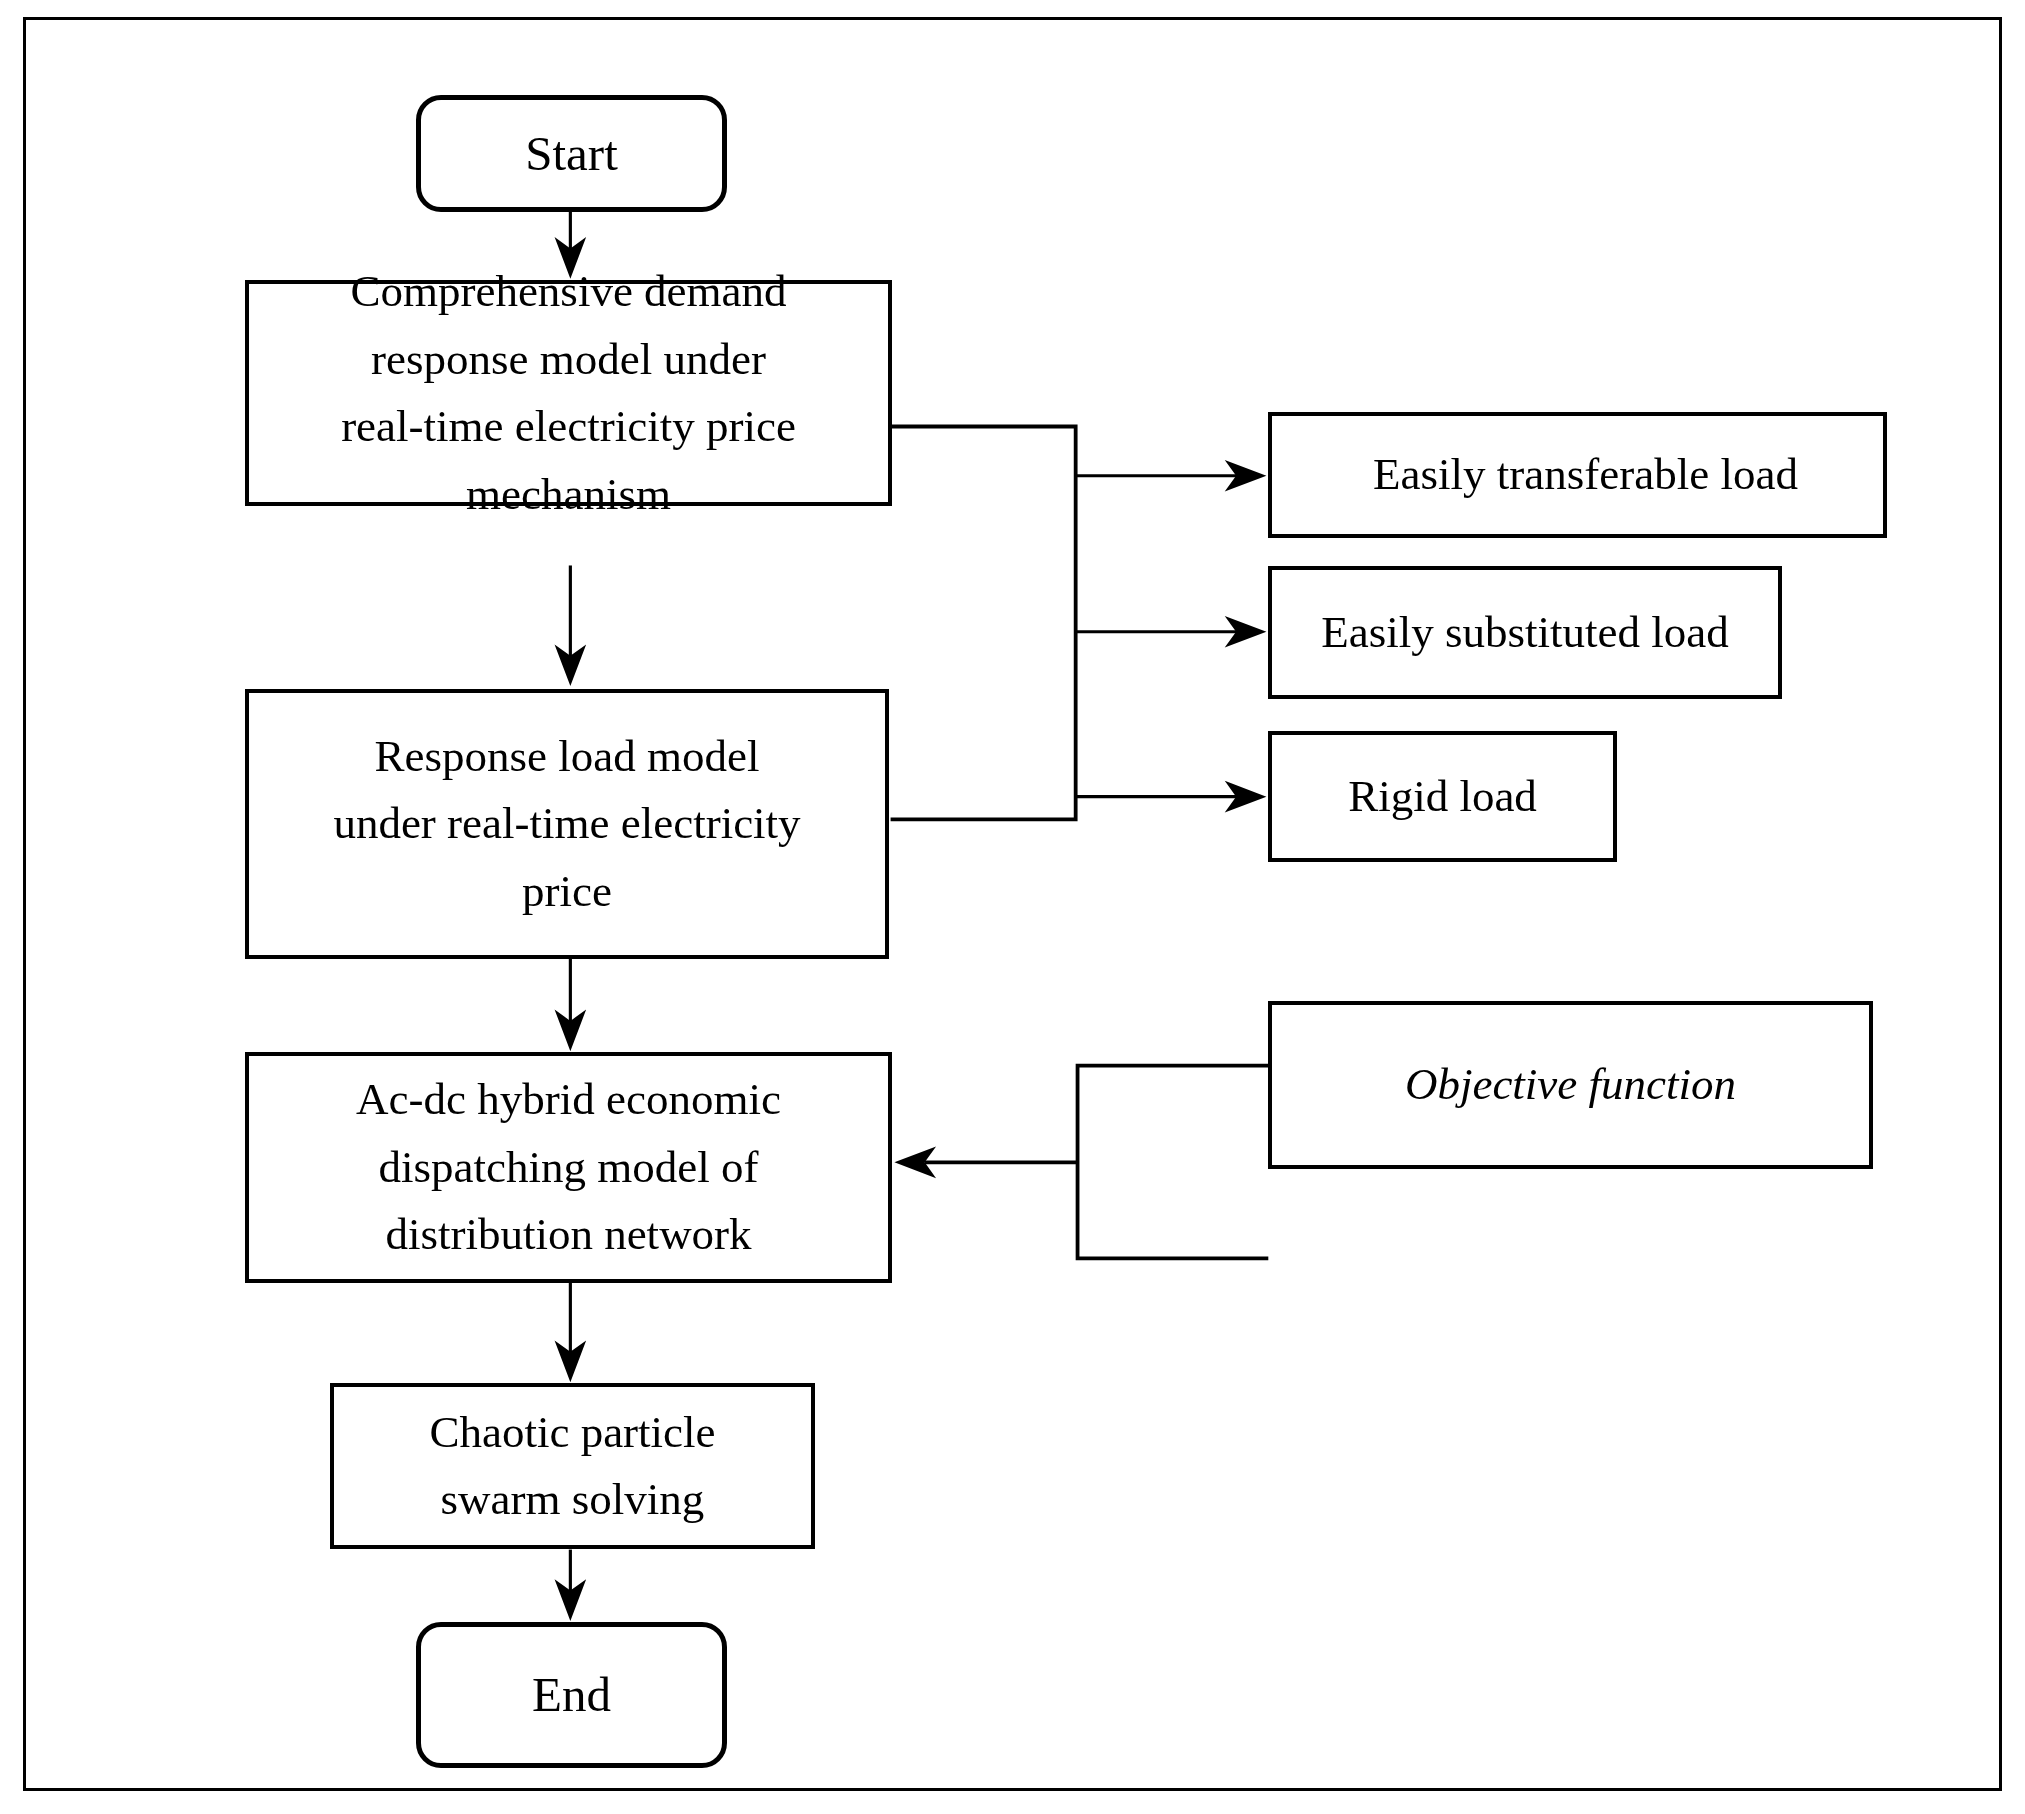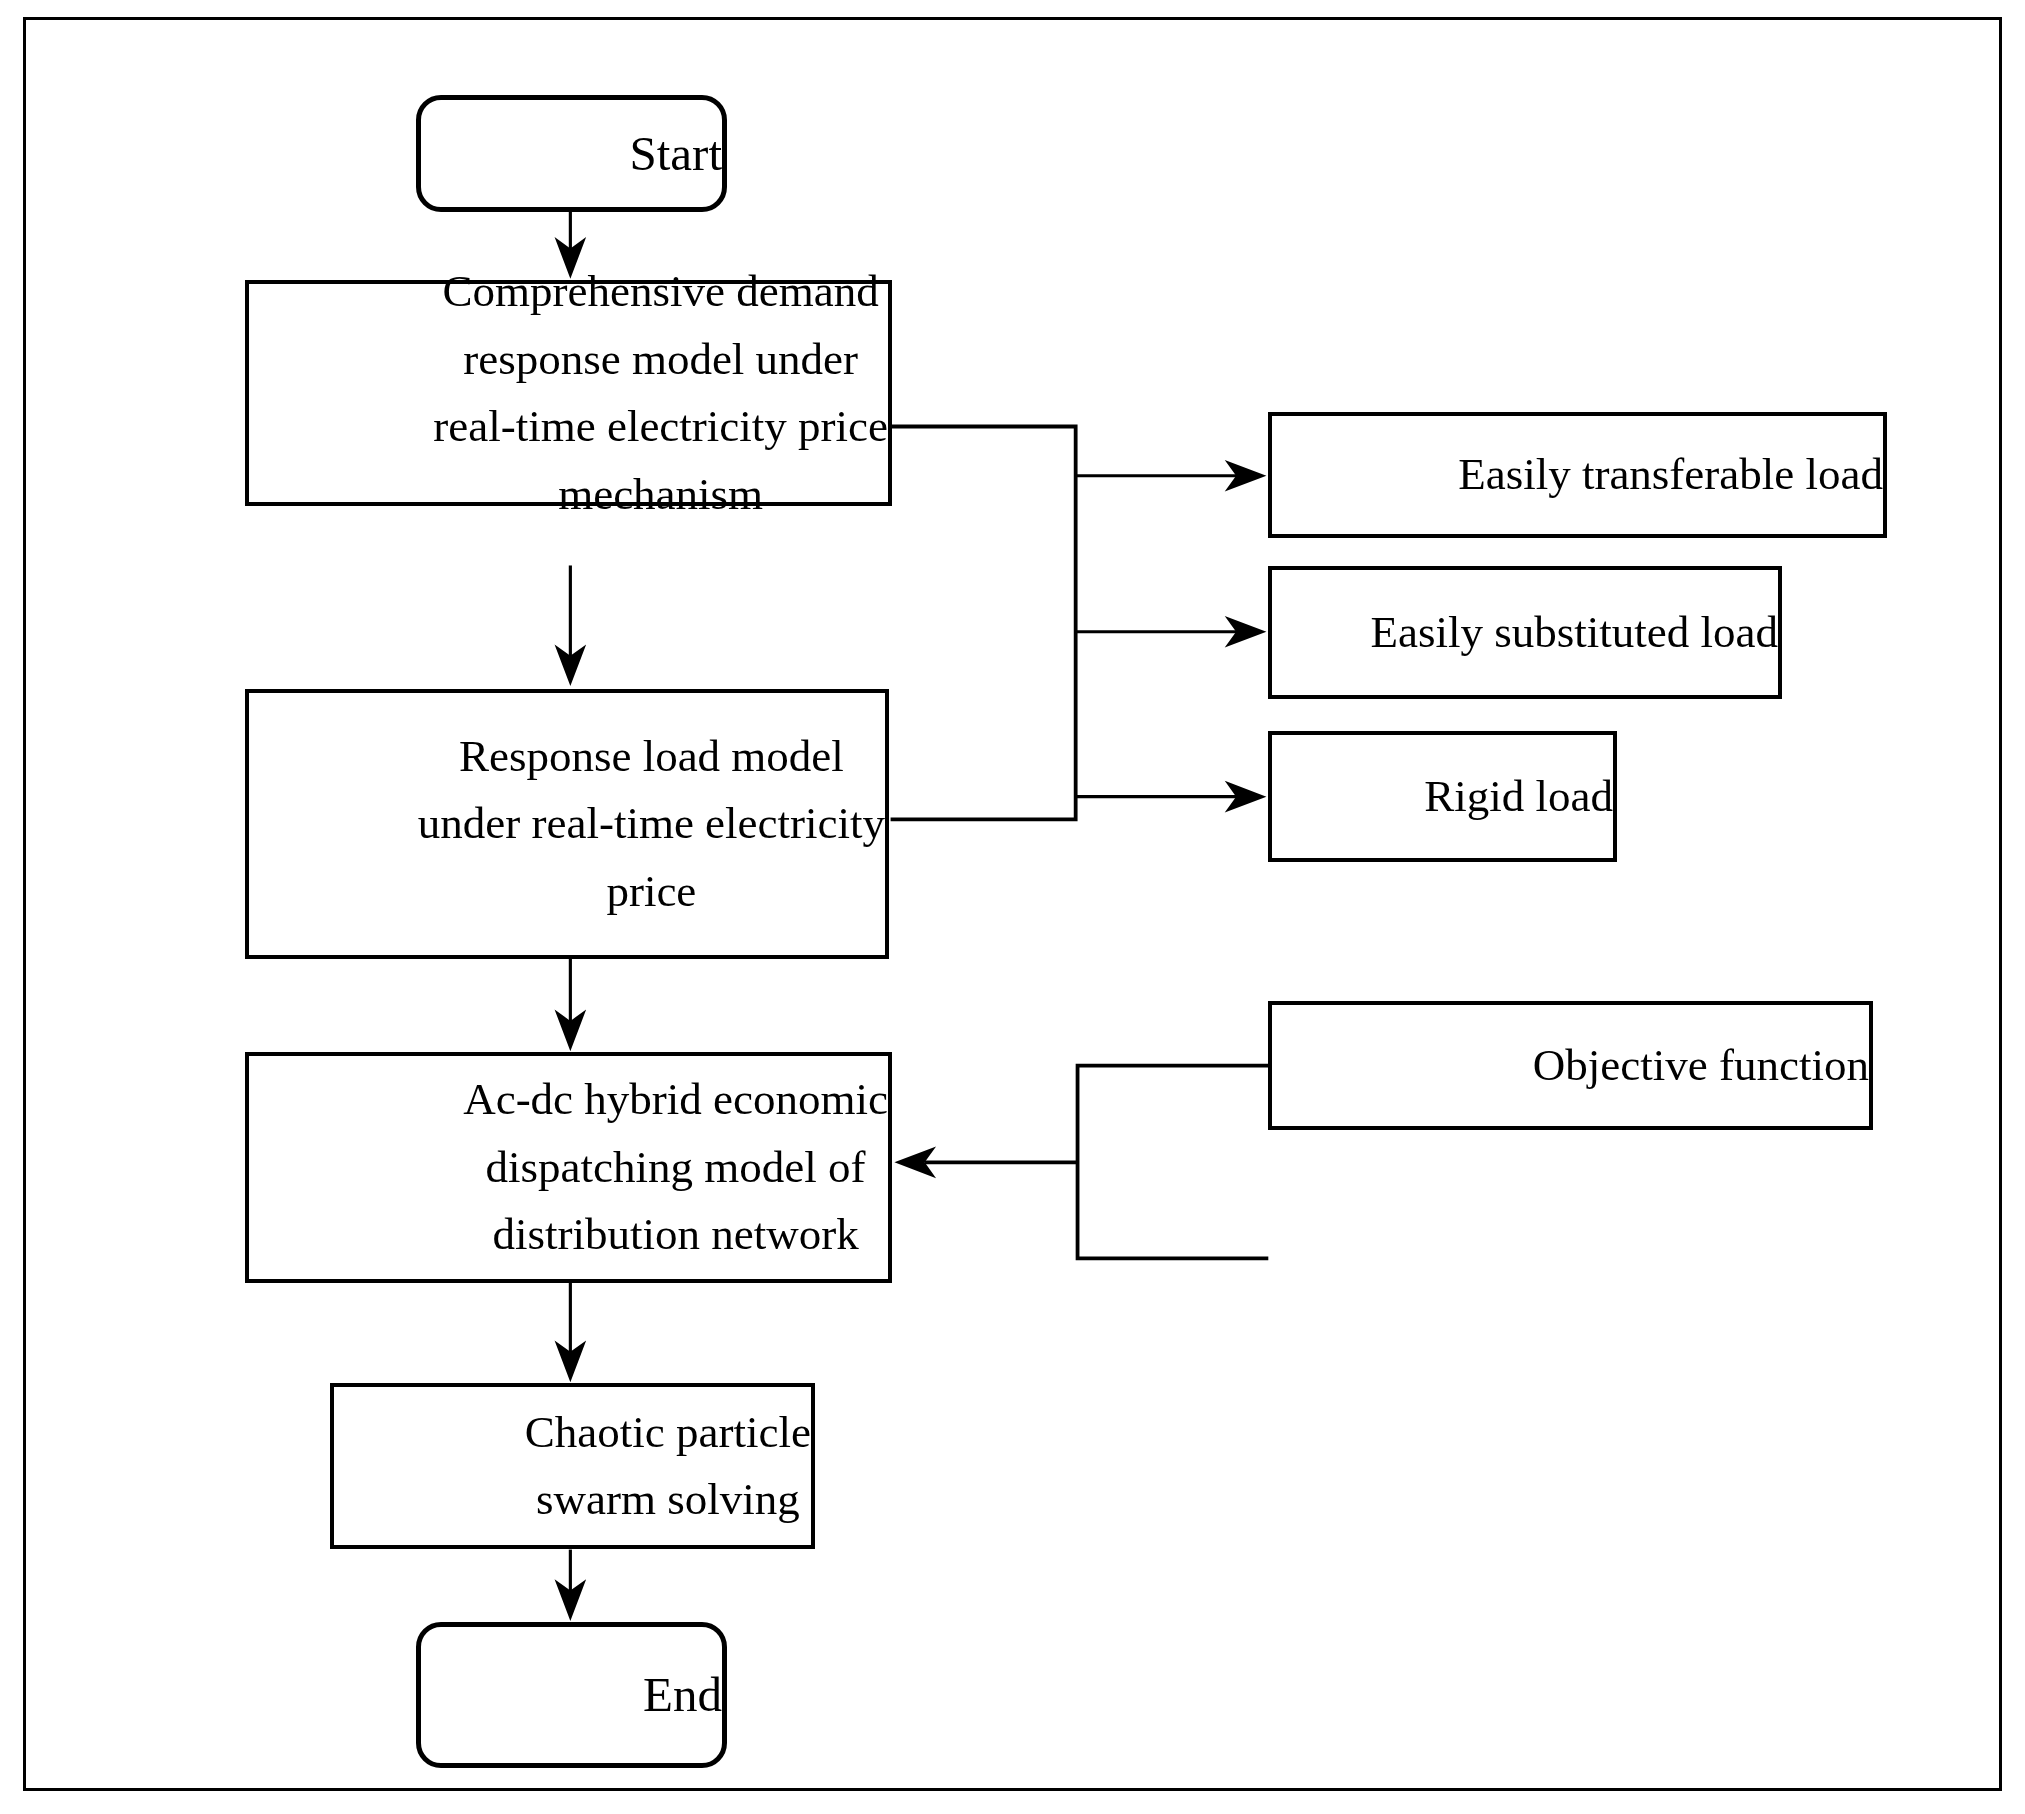--- a/index.html
+++ b/index.html
@@ -32,21 +32,21 @@
     height: 1815px;
     z-index: 1;
   }
   .node {
     position: absolute;
     box-sizing: border-box;
     background: #ffffff;
     border: 4.4px solid #000000;
     display: flex;
     align-items: center;
-    justify-content: flex-end;
+    justify-content: center;
     text-align: center;
     z-index: 2;
   }
   .node .label {
     white-space: pre-line;
     font-size: 45px;
     line-height: 1.5;
     color: #000000;
   }
   .terminal {
@@ -60,21 +60,21 @@
   #node-start          { left: 416px;  top: 95px;  width: 311px;  height: 117px; }
   #node-comprehensive  { left: 245px;  top: 280px;  width: 647px; height: 226px; }
   #node-response       { left: 245px;  top: 689px; width: 644px; height: 270px; }
   #node-acdc           { left: 245px;  top: 1052px; width: 647px; height: 231px; }
   #node-chaotic        { left: 330px;  top: 1383px; width: 485px;  height: 166px; }
   #node-end            { left: 416px;  top: 1622px; width: 311px;  height: 146px; }
   
   #node-transferable   { left: 1268px; top: 412px;  width: 619px;  height: 126px; padding-left: 16px; }
   #node-substituted    { left: 1268px; top: 566px;  width: 514px;  height: 133px; }
   #node-rigid          { left: 1268px; top: 731px; width: 349px;  height: 131px; }
-  #node-objective      { left: 1268px; top: 1001px; width: 605px;  height: 129px; }
+  #node-objective      { left: 1268px; top: 1001px; width: 605px;  height: 168px; font-style: italic; }
   #node-constraint     { left: 1268px; top: 1194px; width: 605px;  height: 129px; }
 </style>
 </head>
 <body>
 
 <div id="canvas">
 
   <div id="outer-border"></div>
 
   <svg id="connector-layer" viewBox="0 0 3206 2873" xmlns="http://www.w3.org/2000/svg">

